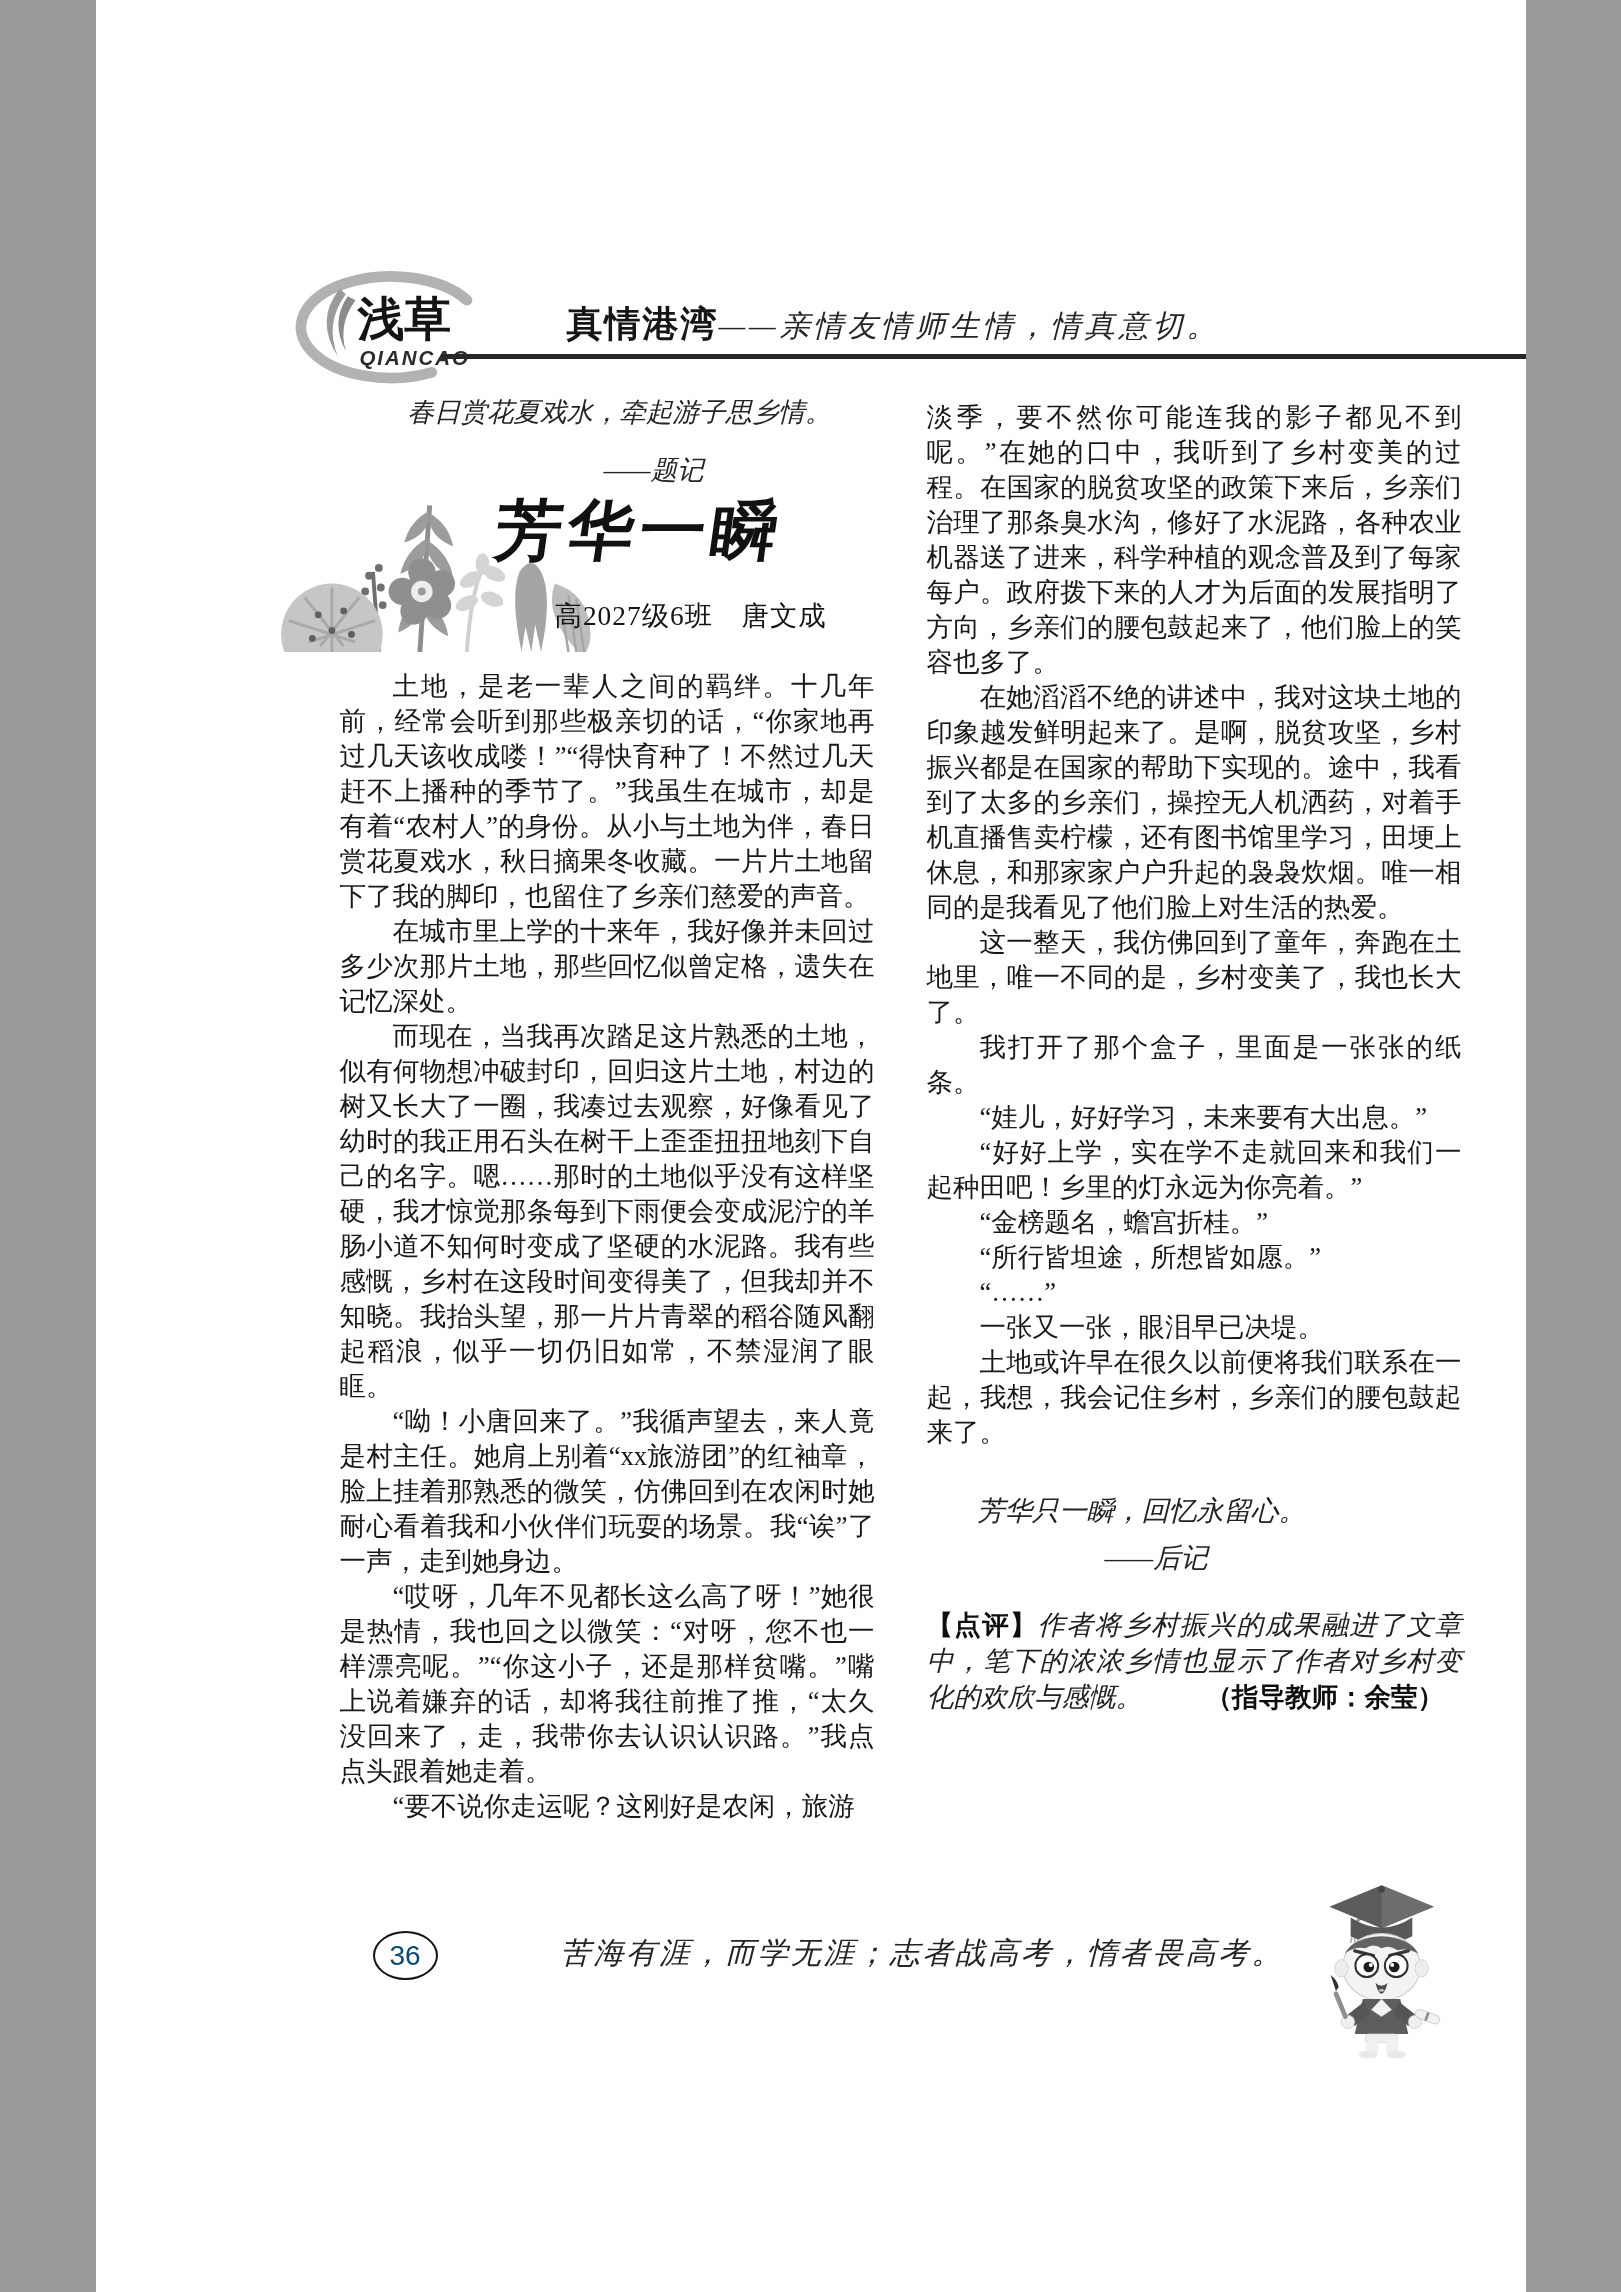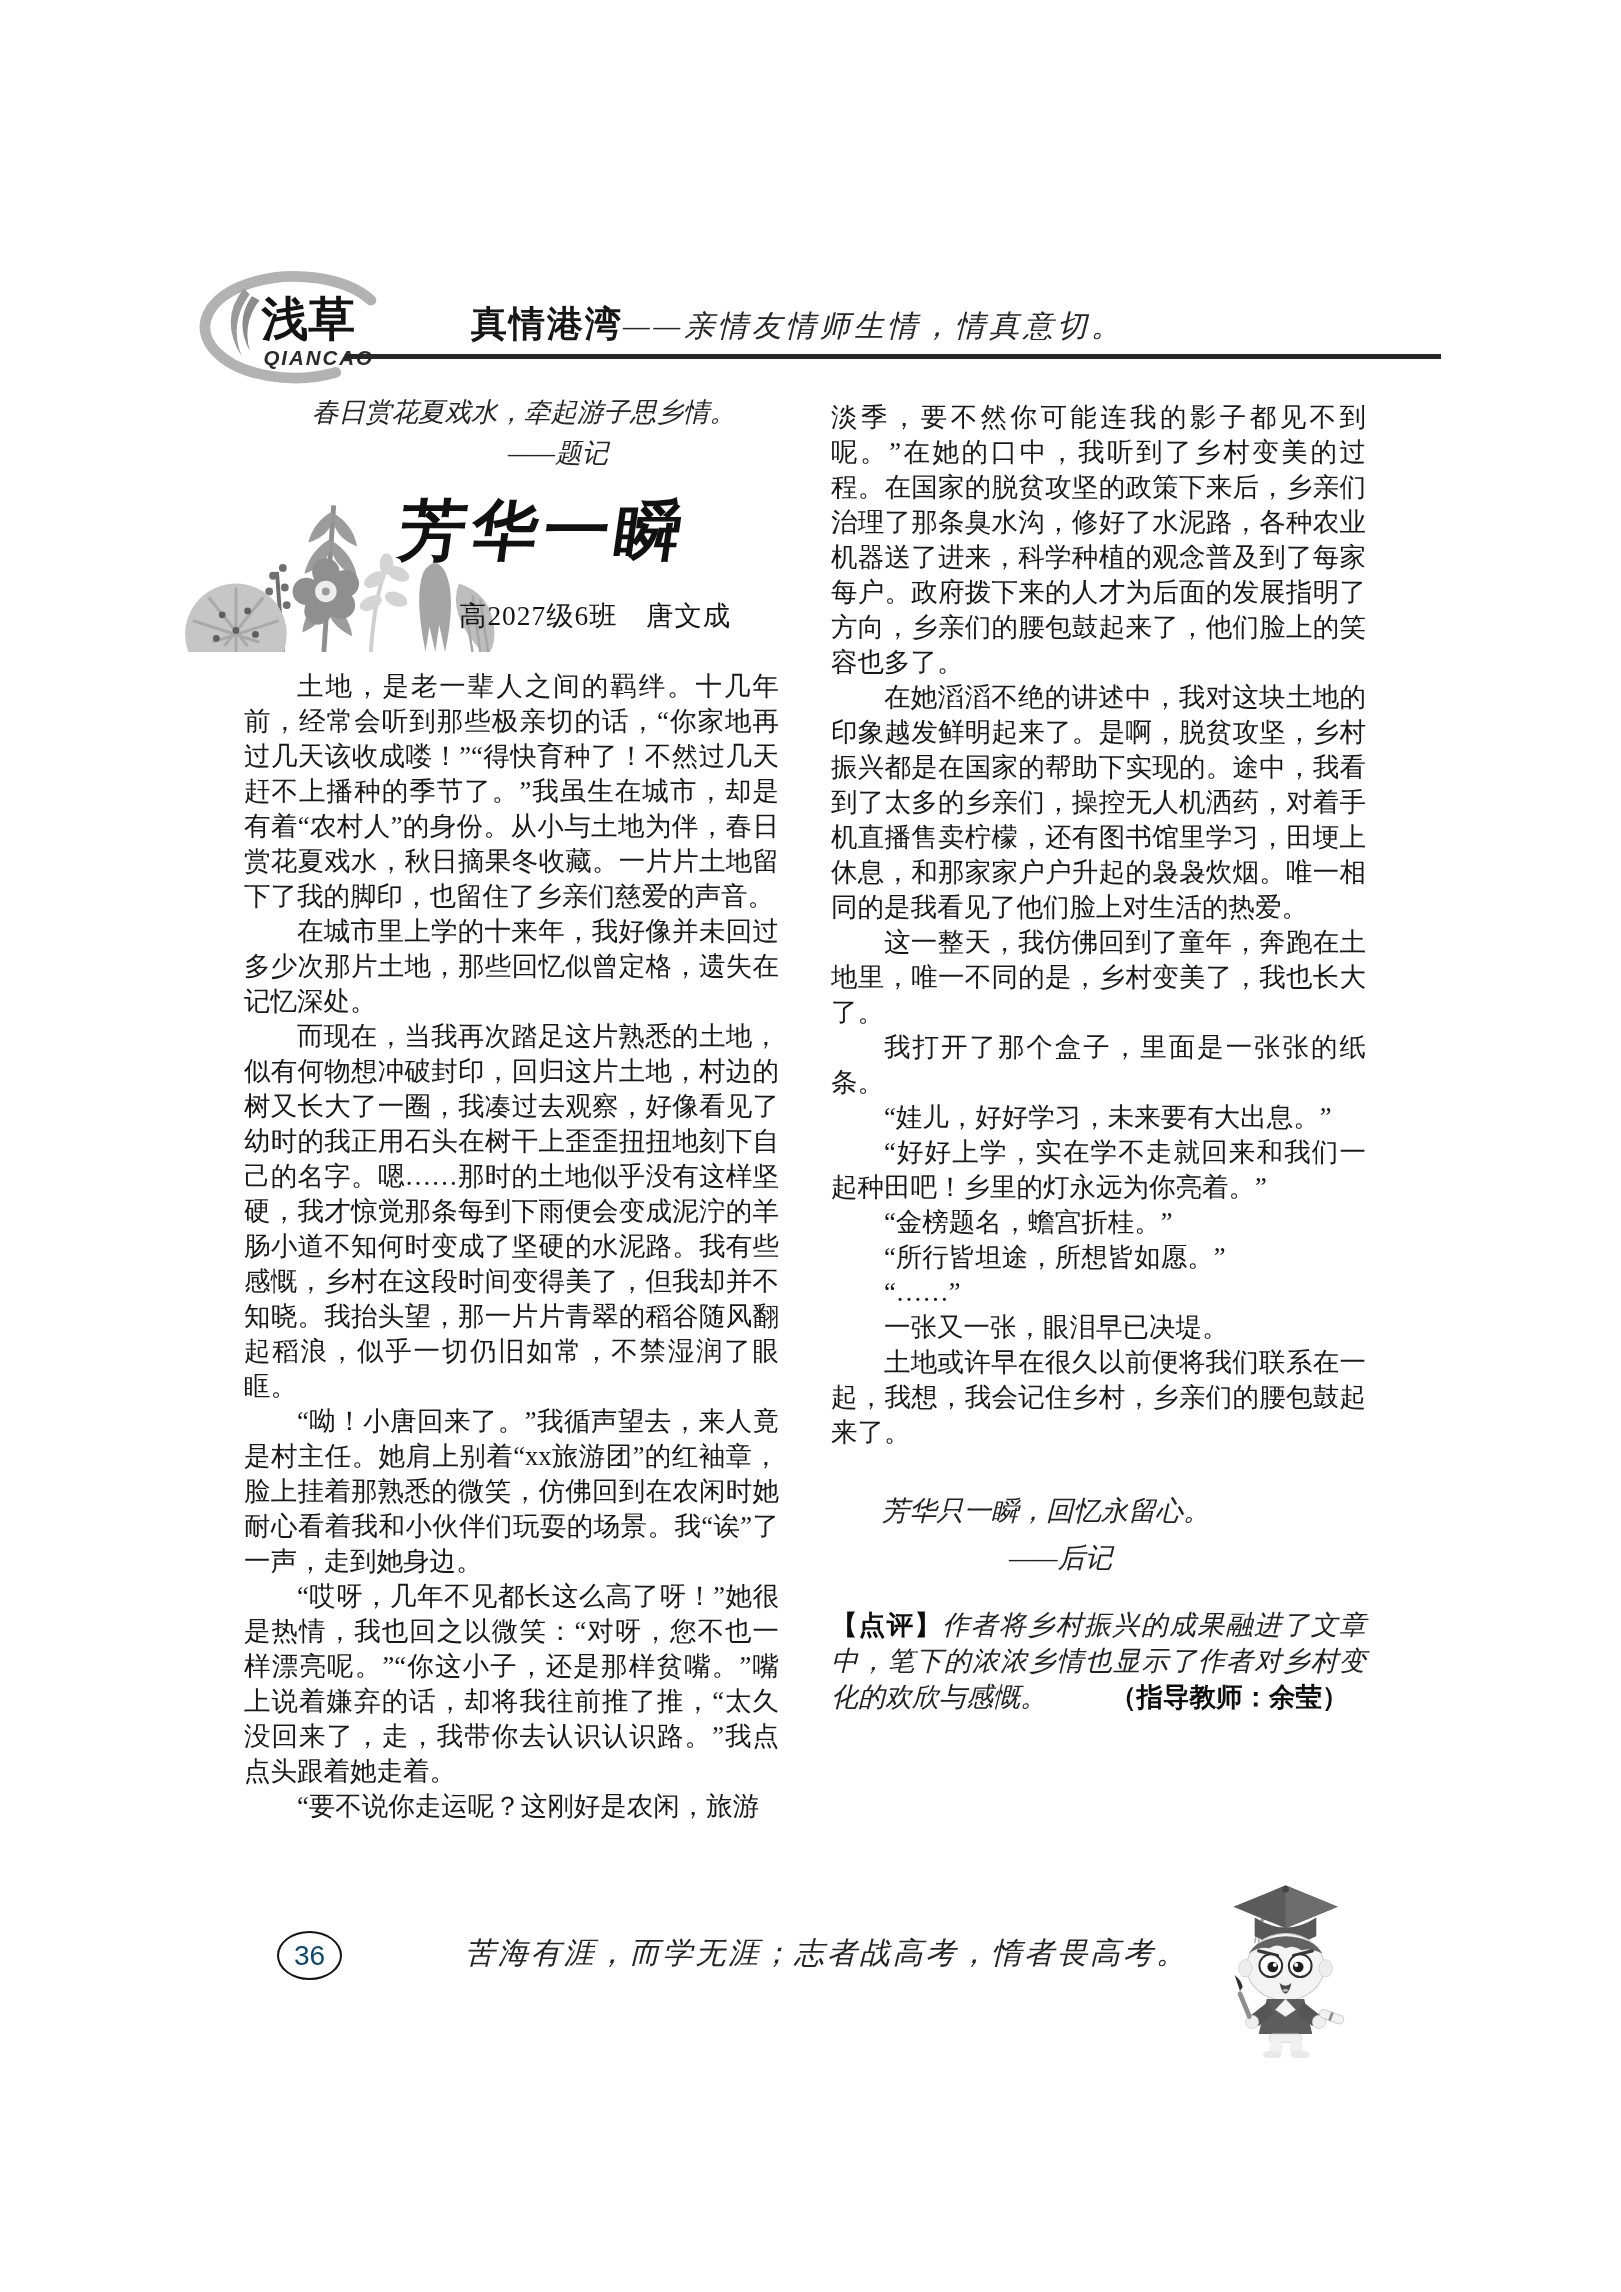--- a/index.html
+++ b/index.html
@@ -1,34 +1,34 @@
 <!DOCTYPE html>
 <html><head>
 <meta charset="utf-8">
 <style>
   * { margin:0; padding:0; box-sizing:border-box; }
   html,body { background:#9a9a9a; }
   .page {
-    position:relative; width:1621px; height:2293px; margin:0 auto;
+    position:relative; width:1430px; height:2293px; margin:0 auto;
     background:#ffffff; overflow:hidden;
     font-family:"Liberation Serif","DejaVu Serif",serif; color:#1c1c1c;
   }
   
   .logo { position:absolute; left:179px; top:263px; width:250px; height:129px; }
   .section-head { position:absolute; left:471px; top:300px; white-space:nowrap; }
   .section-title {
     font-family:"Liberation Sans","DejaVu Sans",sans-serif;
     font-weight:bold; font-size:36px; letter-spacing:2px; color:#161616;
     vertical-align:baseline;
   }
   .section-sub { font-size:30px; letter-spacing:3.9px; color:#262626; font-style:italic; }
   .header-rule { position:absolute; left:345px; top:354px; width:1096px; height:4.9px; background:#272727; }
   
   .epigraph { position:absolute; left:312px; top:392px; width:510px; font-style:italic; font-size:26.5px; line-height:41px; color:#242424; }
-  .epigraph .attr { padding-left:196px; }
+  .epigraph .attr { padding-left:196px;margin-top:17px; }
   
   .plants { position:absolute; left:179px; top:478px; width:323px; height:174px; }
   .article-title {
     position:absolute; left:400px; top:486px; white-space:nowrap;
     font-size:66px; font-weight:bold; letter-spacing:5.9px; color:#111;
     transform:skewX(-8deg); font-family:"Liberation Serif","DejaVu Serif",serif;
   }
   .byline { position:absolute; left:459px; top:598px; font-size:27.4px; letter-spacing:1px; color:#151515; white-space:nowrap; }
   
   .col { position:absolute; width:535px; font-size:26.5px; line-height:35px; text-align:justify; color:#181818; }

